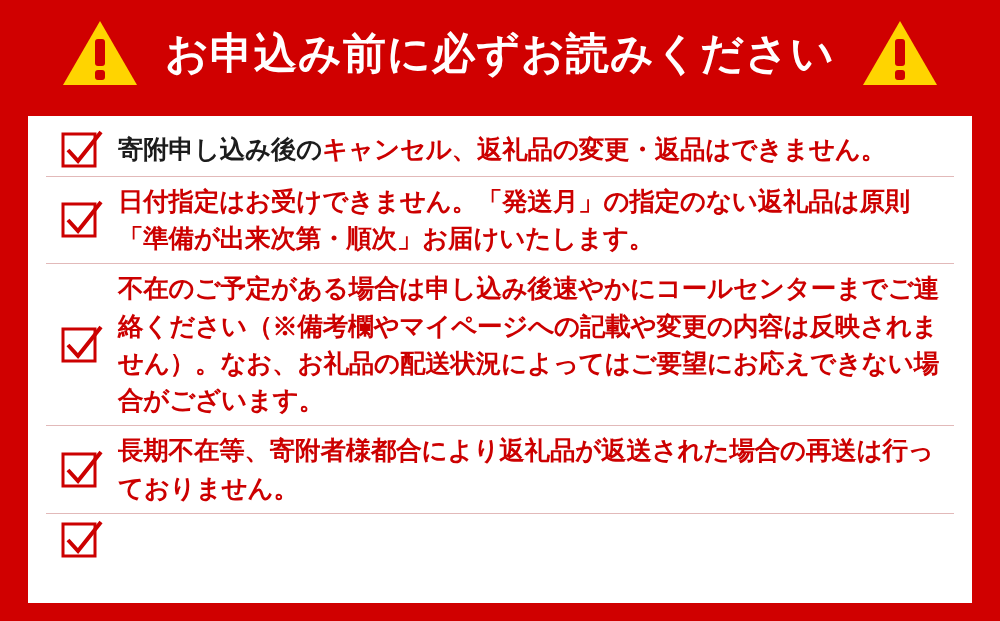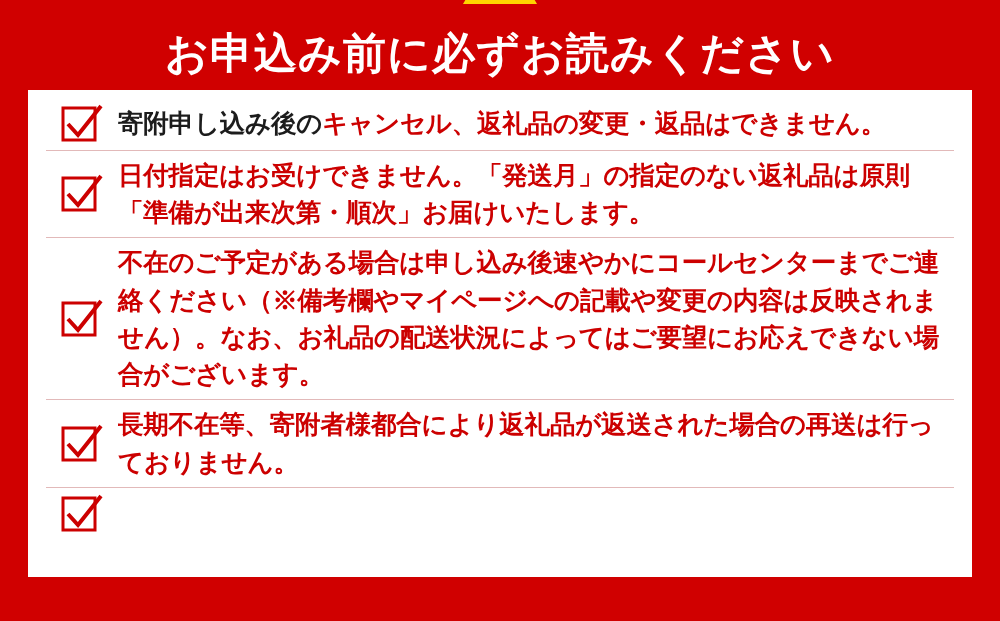--- a/index.html
+++ b/index.html
@@ -23,42 +23,41 @@
   }
   
   .header {
     height: 106px;
     display: flex;
     align-items: center;
     justify-content: center;
     gap: 26px;
     padding: 0 40px;
     box-sizing: border-box;
-    flex-direction: column;
   }
   .warn-icon {
     width: 78px;
     height: 68px;
     flex: 0 0 auto;
     position: relative;
   }
   .warn-icon svg { display: block; }
   .header-title {
     color: #ffffff;
     font-size: 43px;
     font-weight: bold;
     letter-spacing: 1px;
     white-space: nowrap;
     line-height: 1;
   }
   
   .card {
     position: absolute;
     left: 28px;
-    top: 90px;
+    top: 116px;
     width: 944px;
     height: 487px;
     background: #ffffff;
     box-sizing: border-box;
     padding: 8px 18px 8px 18px;
   }
   .rules {
     display: flex;
     flex-direction: column;
     height: 100%;

